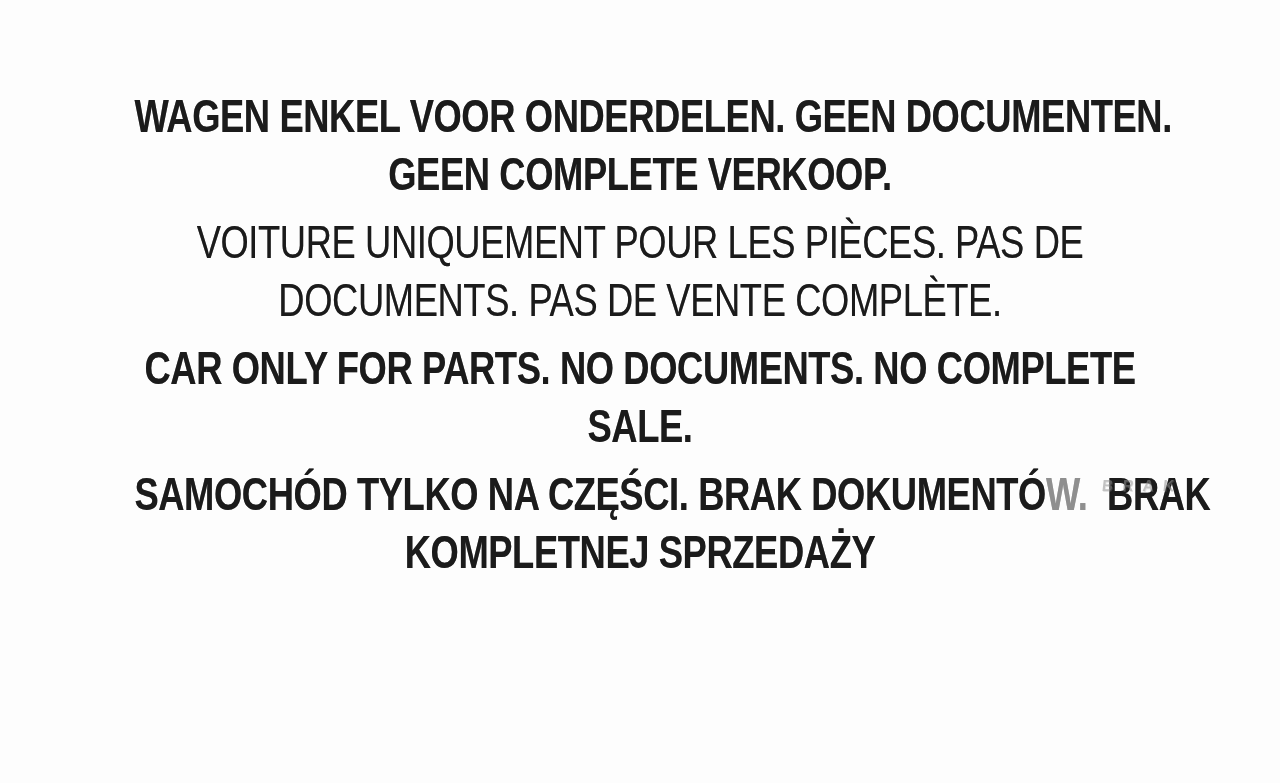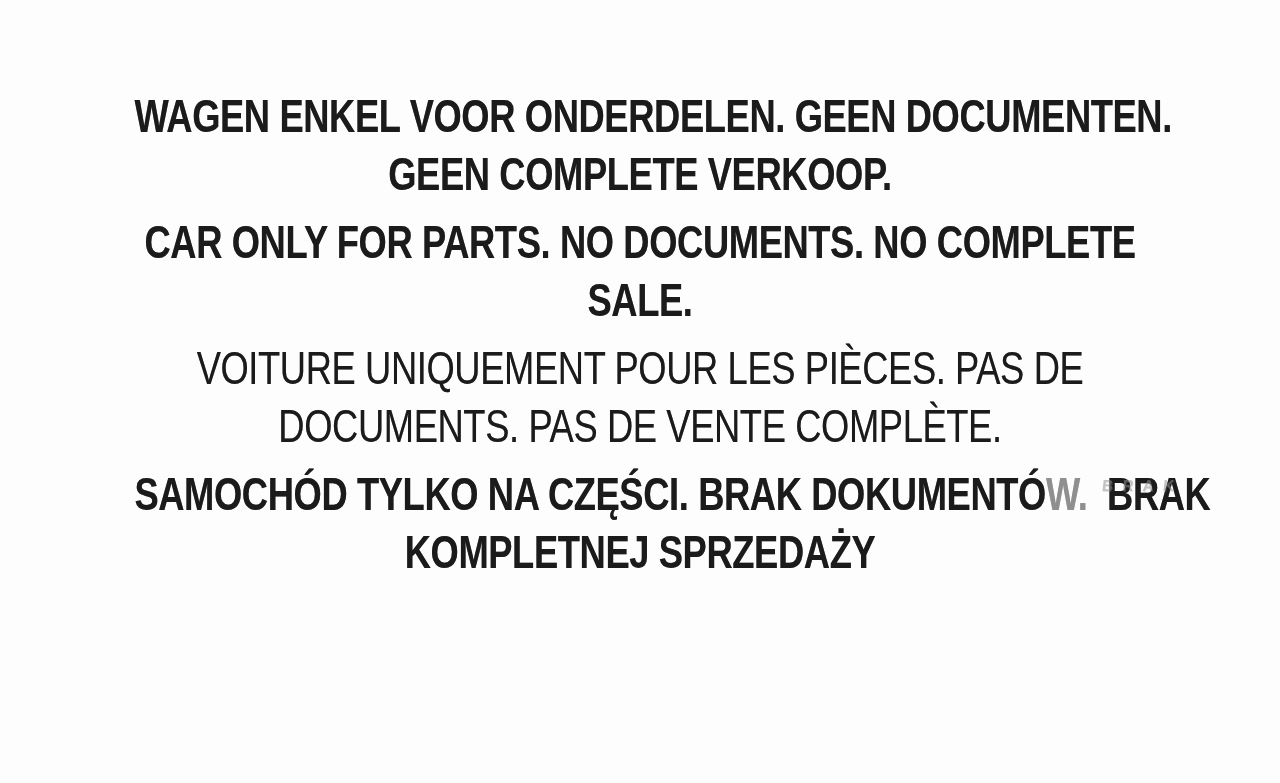--- a/index.html
+++ b/index.html
@@ -65,28 +65,28 @@
 <body>
 
 <main class="page">
   <section class="notice">
 
     <p class="para bold">
       <span class="line">WAGEN ENKEL VOOR ONDERDELEN. GEEN DOCUMENTEN.</span>
       <span class="line">GEEN COMPLETE VERKOOP.</span>
     </p>
 
+    <p class="para regular">
+      <span class="line">VOITURE UNIQUEMENT POUR LES PIÈCES. PAS DE</span>
+      <span class="line">DOCUMENTS. PAS DE VENTE COMPLÈTE.</span>
+    </p>
+
     <p class="para bold">
       <span class="line">CAR ONLY FOR PARTS. NO DOCUMENTS. NO COMPLETE</span>
       <span class="line">SALE.</span>
-    </p>
-
-    <p class="para regular">
-      <span class="line">VOITURE UNIQUEMENT POUR LES PIÈCES. PAS DE</span>
-      <span class="line">DOCUMENTS. PAS DE VENTE COMPLÈTE.</span>
     </p>
 
 
     <p class="para bold">
       <span class="line">
         <span>SAMOCHÓD TYLKO NA CZĘŚCI. BRAK DOKUMENTÓ</span><span class="faded">W.</span><span class="end-part">
           <span>BRAK</span>
           <span class="ghost">BRAK</span>
         </span>
       </span>

